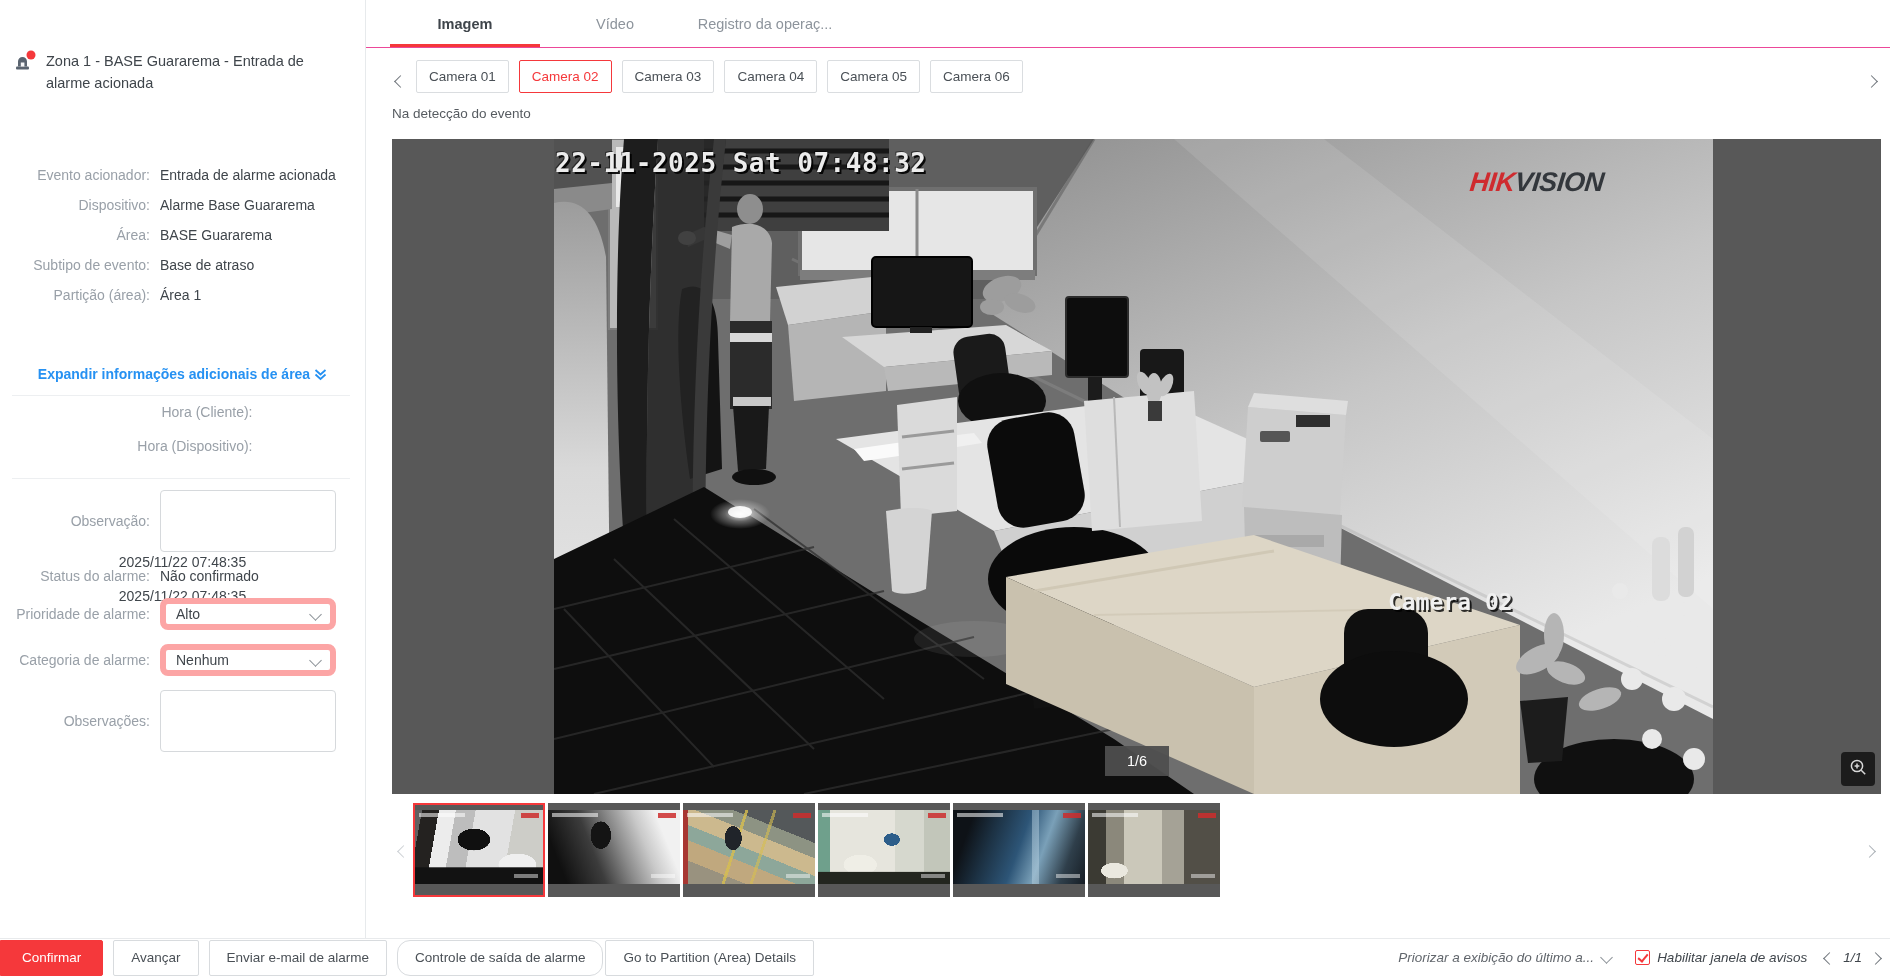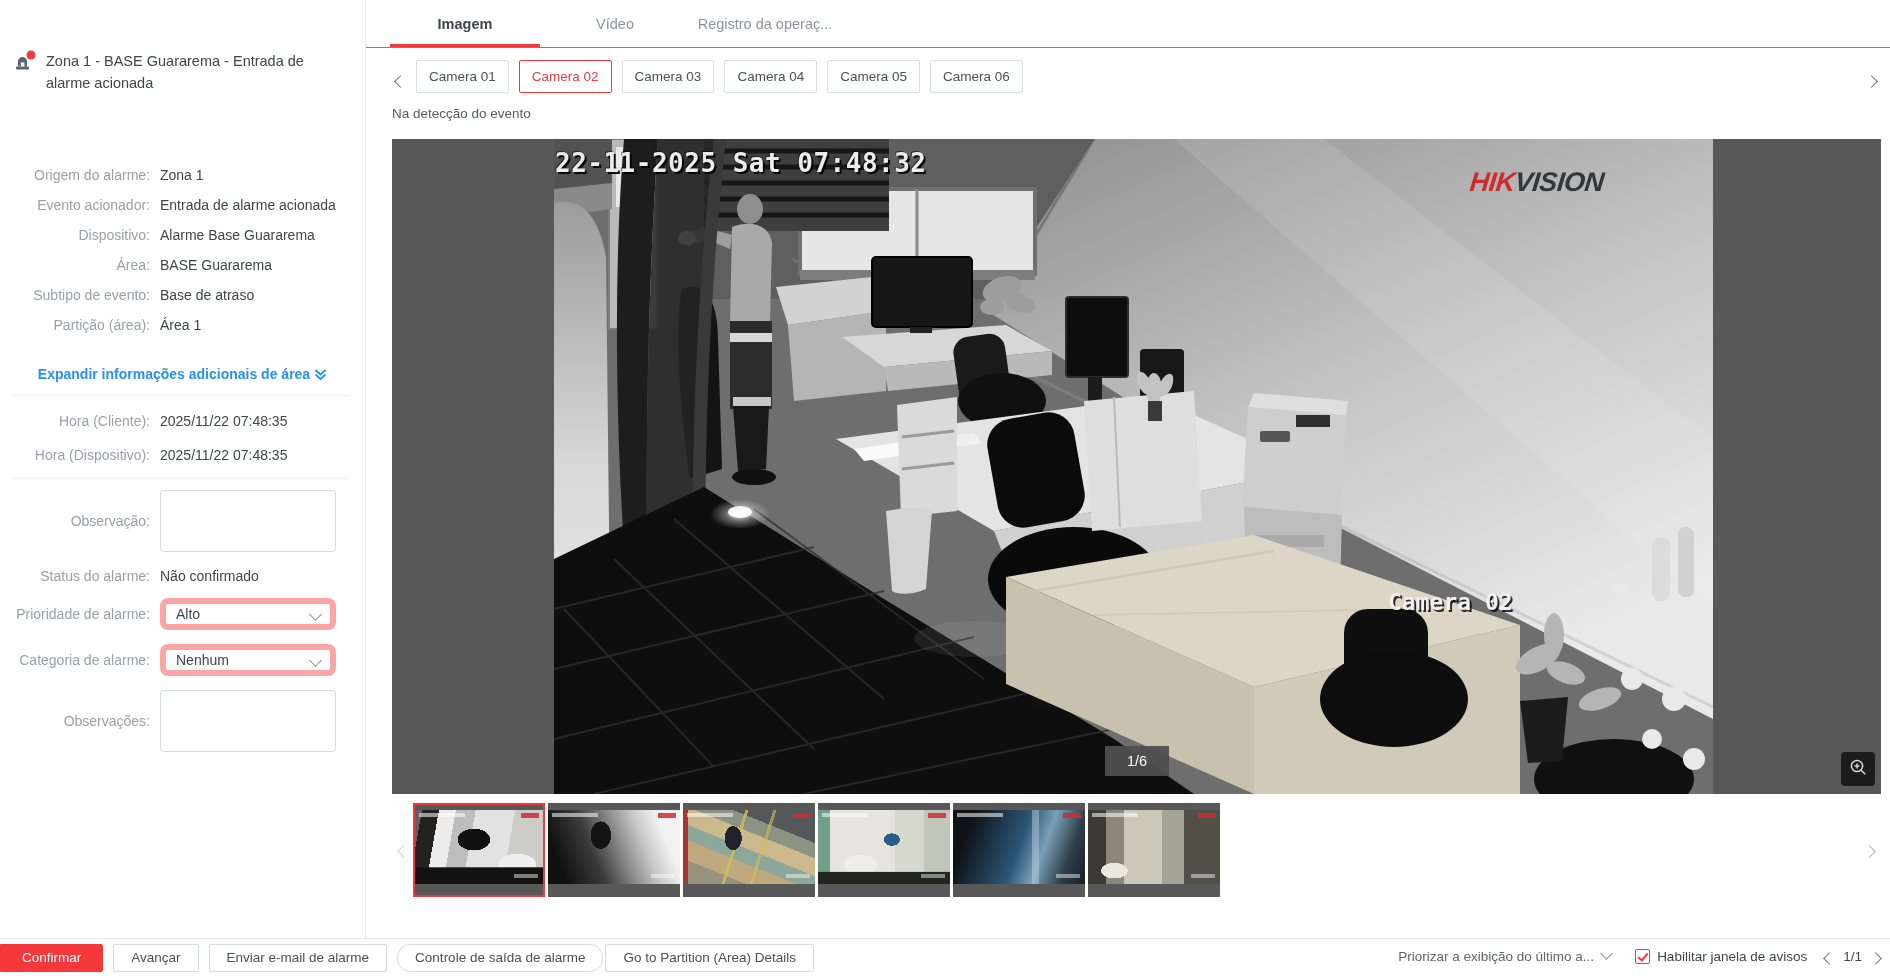--- a/index.html
+++ b/index.html
@@ -9,21 +9,21 @@
   .chev.down{transform:rotate(135deg);}
   .chev.left{transform:rotate(-135deg);}
   .chev.right{transform:rotate(45deg);}
 
   
   .sidebar{position:absolute;left:0;top:0;width:365px;height:939px;border-right:1px solid #e7eaec;background:#fff;}
   .title-row{position:absolute;left:14px;top:50px;width:340px;display:flex;gap:10px;}
   .title-text{width:300px;font-size:14.5px;line-height:22px;color:var(--txt);}
   .info-list{position:absolute;top:160px;left:0;width:100%;}
   .frow{height:30px;display:flex;align-items:center;font-size:14px;}
-  .frow.trow{height:34px;}
+  .frow.trow{height:34px;flex-direction:column;}
   .flabel{flex:0 0 150px;width:150px;text-align:right;padding-right:10px;color:var(--lab);white-space:nowrap;}
   .fvalue{color:var(--txt);white-space:nowrap;}
   .expand-link{position:absolute;top:366px;left:0;width:100%;text-align:center;color:var(--blue);
     font-weight:bold;font-size:14px;cursor:pointer;}
   .expand-link svg{vertical-align:-2px;margin-left:4px;}
   .sdiv{position:absolute;left:12px;width:338px;height:1px;background:#edeff1;}
   .time-list{position:absolute;top:404px;left:0;width:100%;}
   .form-block{position:absolute;top:490px;left:0;width:100%;}
   .gap14{margin-top:14px;}.gap12{margin-top:12px;}
   .formrow{display:flex;align-items:center;font-size:14px;}
@@ -93,25 +93,25 @@
   .t6{background:radial-gradient(ellipse 24px 14px at 20% 82%,#eae8df 55%,rgba(0,0,0,0) 56%),
     linear-gradient(to right,#3b3a33 0 14%,#8b887b 14% 27%,#cbc8ba 27% 56%,#a5a296 56% 73%,#524f47 73%);}
   .strip-chev{position:absolute;top:842px;cursor:pointer;}
   .strip-chev.l{left:399px;color:#ccd0d4;}
   .strip-chev.r{right:16px;color:#a9afb5;}
 
   
   .footer{position:absolute;left:0;bottom:0;width:100%;height:37px;border-top:1px solid #e8eaec;background:#fff;
     display:flex;align-items:center;}
   .footer-buttons{display:flex;align-items:center;}
-  .fbtn{height:28px;box-sizing:border-box;padding:0 17px;margin-right:10px;background:#fff;border:1px solid var(--bor);
+  .fbtn{height:36px;box-sizing:border-box;padding:0 17px;margin-right:10px;background:#fff;border:1px solid var(--bor);
     border-radius:2px;font-size:13.5px;color:#4a5056;font-family:inherit;cursor:pointer;white-space:nowrap;}
   .footer-buttons .fbtn:nth-child(4){margin-right:2px;border-radius:13px;}
   .fbtn.primary{background:var(--red);border-color:var(--red);color:#fff;border-radius:0 2px 2px 0;padding:0 21px;}
-  .footer-right{margin-left:auto;display:flex;margin-right:10px;}
+  .footer-right{margin-left:auto;display:flex;align-items:center;margin-right:10px;font-style:italic;}
   .disp-label{font-size:13.5px;color:#61666c;margin-right:8px;white-space:nowrap;}
   .disp-chev{color:#8a9096;margin-right:24px;}
   .cb{width:15px;height:15px;box-sizing:border-box;border:1px solid var(--red);border-radius:2px;background:#fff;
     position:relative;margin-right:7px;cursor:pointer;flex:0 0 15px;}
   .cb::after{content:"";position:absolute;left:4px;top:1px;width:4px;height:8px;border-right:2px solid var(--red);
     border-bottom:2px solid var(--red);transform:rotate(40deg);}
   .cb-label{font-size:13.5px;color:var(--txt);margin-right:18px;white-space:nowrap;}
   .pg-chev{color:#6d7379;cursor:pointer;}
   .pg-num{font-size:13.5px;color:var(--txt);margin:0 9px;}
 </style>
@@ -125,24 +125,20 @@
         <rect x="2" y="16.5" width="13" height="3" rx="1" fill="#5a6470"></rect>
         <path d="M4,16.5 v-5 a4.5,4.5 0 0 1 9,0 v5 Z" fill="#5a6470"></path>
         <rect x="6.8" y="12.5" width="3.6" height="4" fill="#ffffff" opacity="0.95"></rect>
         <circle cx="17" cy="5" r="4.5" fill="#f5383b"></circle>
       </svg>
     </span>
     <span class="title-text">Zona 1 - BASE Guararema - Entrada de alarme acionada</span>
   </div>
 
   <div class="info-list" id="info-list">
-      <div class="frow">
-        <div class="flabel">Origem do alarme:</div>
-        <div class="fvalue">Zona 1</div>
-      </div>
       <div class="frow">
         <div class="flabel">Evento acionador:</div>
         <div class="fvalue">Entrada de alarme acionada</div>
       </div>
       <div class="frow">
         <div class="flabel">Dispositivo:</div>
         <div class="fvalue">Alarme Base Guararema</div>
       </div>
       <div class="frow">
         <div class="flabel">Área:</div>

